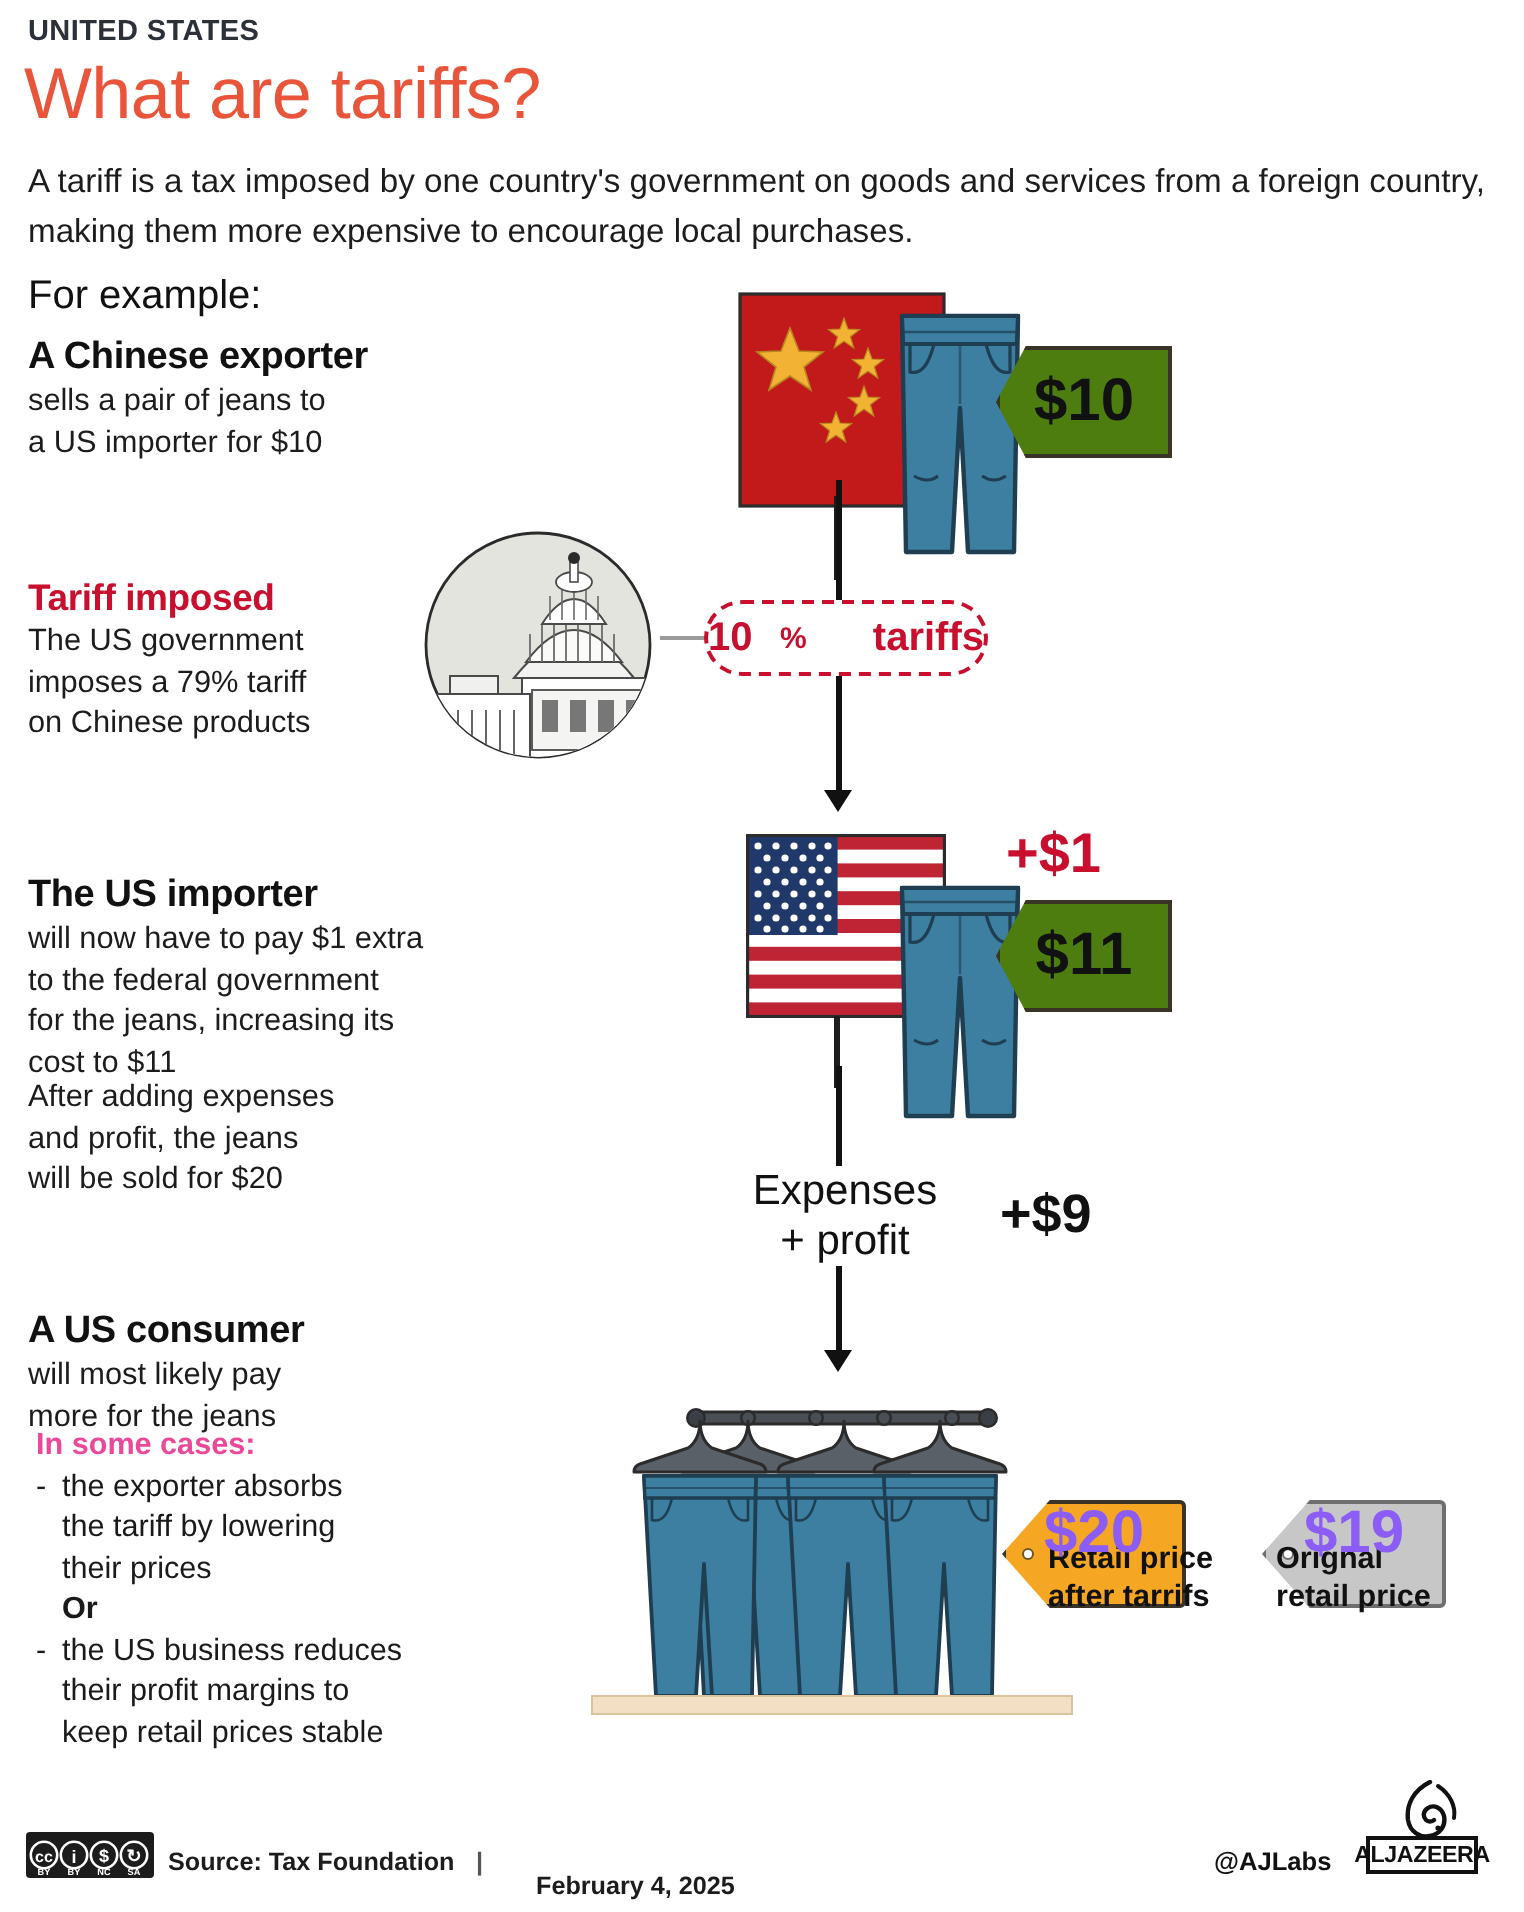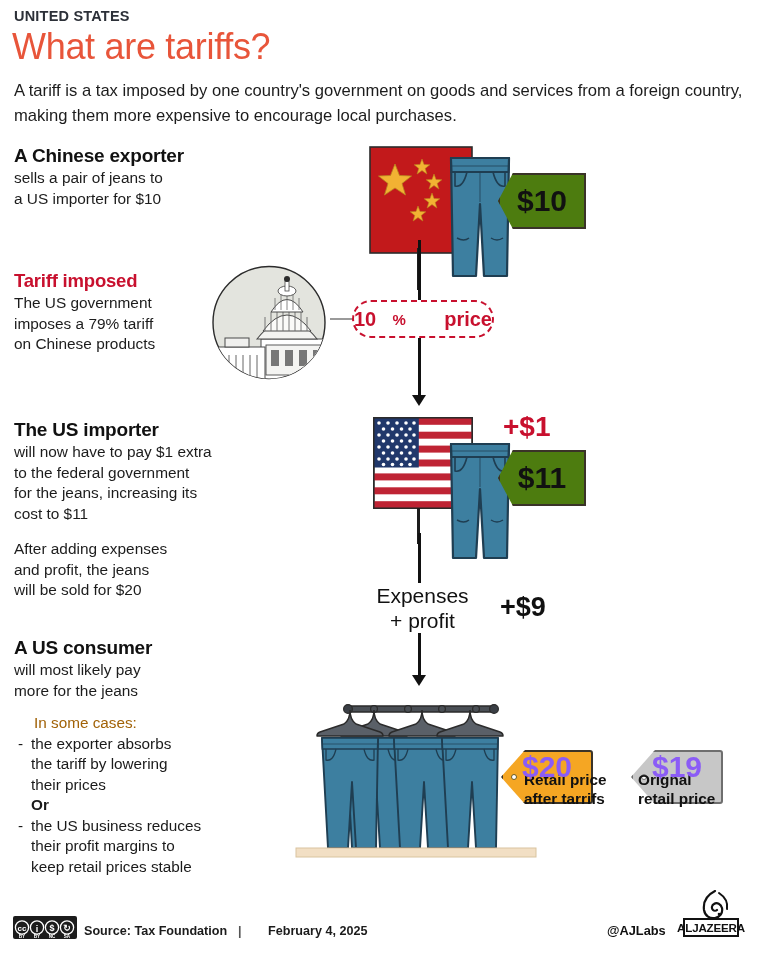--- a/index.html
+++ b/index.html
@@ -25,33 +25,33 @@
     letter-spacing:-0.3px;
   }
   .standfirst {
     position:absolute; left:14px; top:78px; width:730px;
     font-size:16.6px; line-height:25px; color:#1c1c1c;
   }
 
   
   .blk { position:absolute; }
   .blk .lead { font-size:20px; font-weight:400; color:#111; }
-  .blk .hd   { font-size:19px; font-weight:bold; color:#111; letter-spacing:-0.2px; }
+  .blk .hd   { font-size:19px; font-weight:bold; color:#111; letter-spacing:-0.2px;margin-top:18px; }
   .blk .hd.red { color:#c8102e; font-size:18.5px; }
   .blk .bd   { font-size:15.4px; line-height:20.5px; color:#1c1c1c; margin-top:1px; }
 
   #blk-example { left:14px; top:137px; }
   #blk-example .hd { margin-top:8px; }
   #blk-tariff  { left:14px; top:270px; }
   #blk-importer{ left:14px; top:419px; }
   #blk-after   { left:14px; top:538px; }
   #blk-consumer{ left:14px; top:637px; }
 
   .cases { position:absolute; left:18px; top:713px; font-size:15.3px; line-height:20.5px; }
-  .cases .ch { font-weight:normal; color:#a16207;margin-left:16px; }
+  .cases .ch { font-weight:bold; color:#ec4899; }
   .cases ul { list-style:none; }
   .cases li { display:flex; gap:5px; }
   .cases li .dash { width:8px; flex:none; }
   .cases .orword { font-weight:bold; padding-left:13px; }
 
   
   .arrow { position:absolute; }
   .arrow .stem { position:absolute; left:0; top:0; width:2.6px; background:#111; }
   .arrow .head {
     position:absolute; left:-6.2px; width:0; height:0;
@@ -118,39 +118,40 @@
   .plus9 { left:500px; top:592px; font-size:27px; color:#111; z-index:4; }
 
   
   .footer-rule { position:absolute; left:0; top:894px; width:762px; height:1px; background:#fff; }
   #cc-badge { position:absolute; left:13px; top:916px; }
   .src {
     position:absolute; top:924px; font-size:12.6px; font-weight:bold; color:#1c1c1c;
   }
   #src-text { left:84px; }
   #src-sep  { left:238px; color:#555; }
-  #src-date { left:268px; }
+  #src-date { left:268px;margin-top:12px; }
   #ajlabs { position:absolute; left:607px; top:923px; font-size:12.8px; font-weight:bold; color:#111; }
   #aj-logo {
     position:absolute; left:683px; top:918px; width:56px; height:19px;
     border:2px solid #111; display:flex; align-items:center; justify-content:center;
     font-size:11.6px; font-weight:bold; letter-spacing:-0.2px; color:#111;
   }
   #aj-mark { position:absolute; left:695px; top:890px; }
 </style>
 </head>
 <body>
 
 <div id="page">
 
   <div class="kicker">UNITED STATES</div>
   <h1 class="headline">What are tariffs?</h1>
   <p class="standfirst">A tariff is a tax imposed by one country's government on goods and services from a foreign country, making them more expensive to encourage local purchases.</p>
 
   <div class="blk" id="blk-example">
+    <div class="lead">For example:</div>
     <div class="hd">A Chinese exporter</div>
     <div class="bd" style="white-space:pre-line">sells a pair of jeans to
 a US importer for $10</div>
   </div>
 
   <div class="blk" id="blk-tariff">
     <div class="hd red">Tariff imposed</div>
     <div class="bd" style="white-space:pre-line">The US government
 imposes a 79% tariff
 on Chinese products</div>
@@ -275,21 +276,21 @@
         <line x1="90" y1="45" x2="90" y2="33"></line>
       </g>
       <ellipse cx="78" cy="26" rx="9" ry="5" fill="#fff" stroke="#4a4a4a" stroke-width="0.9"></ellipse>
       <rect x="76" y="16" width="4" height="10" fill="#fff" stroke="#4a4a4a" stroke-width="0.8"></rect>
       <circle cx="78" cy="14" r="3" fill="#2b2b2b"></circle>
     </g>
   </svg>
 
   <div id="tariff-connector"></div>
   <div id="tariff-badge">
-    <span>10</span><span class="pct">%</span>&nbsp;<span>price</span>
+    <span>10</span><span class="pct">%</span>&nbsp;<span>tariffs</span>
   </div>
 
   <svg class="art" style="left:373px; top:417px;" width="100" height="92" viewBox="0 0 100 92">
     <rect x="0.8" y="0.8" width="98.4" height="90.4" fill="#ffffff" stroke="#2b2b2b" stroke-width="1.5"></rect>
     <g fill="#bf2434">
       <rect x="0.8" y="0.8" width="98.4" height="7"></rect>
       <rect x="0.8" y="14.7" width="98.4" height="7"></rect>
       <rect x="0.8" y="28.6" width="98.4" height="7"></rect>
       <rect x="0.8" y="42.5" width="98.4" height="7"></rect>
       <rect x="0.8" y="56.4" width="98.4" height="7"></rect>

